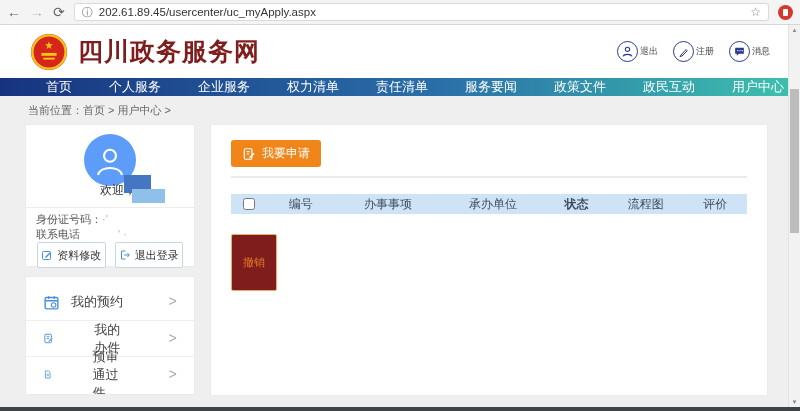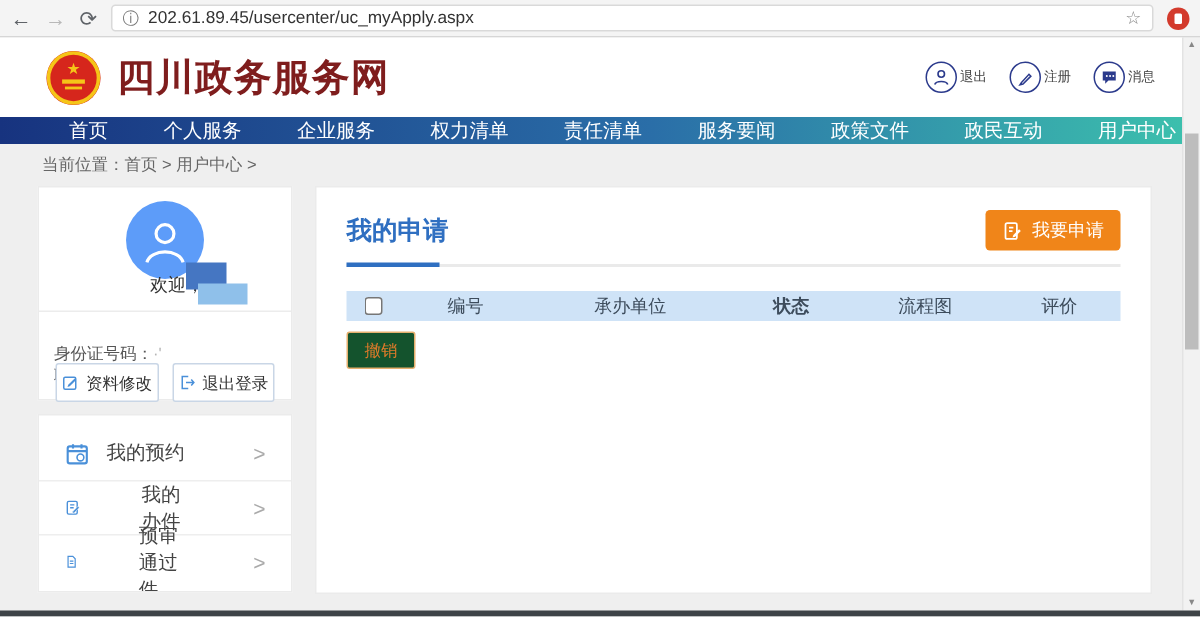--- a/index.html
+++ b/index.html
@@ -37,45 +37,45 @@
   
   .content { display:flex; gap:15px; padding:0 20px 0 25px; align-items:flex-start; }
   aside { width:170px; flex-shrink:0; }
 
   .profile-card { position:relative; background:#fff; border:1px solid #ebebeb; height:143px; }
   .avatar { position:absolute; left:58px; top:9px; width:52px; height:52px; border-radius:50%; background:#5d9cf9; display:flex; align-items:center; justify-content:center; }
   .welcome { position:absolute; left:0; right:46px; top:57px; text-align:right; font-size:12px; color:#333; }
   .redact-dark { position:absolute; left:98px; top:50px; width:27px; height:18px; background:#4576c2; }
   .redact-light { position:absolute; left:106px; top:64px; width:33px; height:14px; background:#8fc0ea; }
   .p-divider { position:absolute; left:0; right:0; top:82px; border-top:1px solid #ececec; }
-  .info { position:absolute; left:10px; top:104px; font-size:11px; color:#555; line-height:15px; }
+  .info { position:absolute; left:10px; top:87px; font-size:11px; color:#555; line-height:15px; }
   .faint { color:#b5b5b5; }
   .phone-val { margin-left:38px; }
   .pbtns { position:absolute; left:11px; right:11px; top:117px; display:flex; gap:9px; }
   .pbtn { flex:1; height:26px; border:1px solid #c9d6e6; background:#fff; display:flex; align-items:center; justify-content:center; gap:4px; font-size:11px; color:#333; border-radius:2px; cursor:pointer; }
 
-  .menu-card { margin-top:9px; background:#fff; border:1px solid #ebebeb; height:119px; overflow:hidden; padding-top:7px; }
+  .menu-card { margin-top:9px; background:#fff; border:1px solid #ebebeb; height:119px; overflow:hidden; padding-top:7px;font-family:Liberation Mono, monospace; }
   .menu-item { display:flex; align-items:center; height:36px; padding:0 17px; gap:11px; font-size:13px; color:#444; cursor:pointer; }
   .menu-item + .menu-item { border-top:1px solid #eee;gap:40px; }
   .menu-chevron { margin-left:auto; color:#aaa; font-size:14px; }
 
   
   .main-card { flex:1; background:#fff; border:1px solid #ebebeb; min-height:272px; padding:15px 20px; }
   .main-head { display:flex; justify-content:space-between; align-items:center; border-bottom:2px solid #eaeaea; padding-bottom:9px; position:relative; }
   .main-title { font-size:17px; font-weight:bold; color:#2f6fc1; }
   .main-title::after { content:""; position:absolute; left:0; bottom:-2px; width:62px; height:3px; background:#2f6fc1; }
   .apply-btn { background:#f08519; color:#fff; border:none; height:27px; padding:0 11px; border-radius:3px; font-size:12px; display:flex; align-items:center; gap:6px; cursor:pointer; }
 
   .table-head { margin-top:16px; display:flex; align-items:center; background:#cfe3f7; height:20px; font-size:12px; color:#3d4c5c; }
   .th-check { width:36px; display:flex; justify-content:center; }
   .th-check input { width:12px; height:12px; }
   .th { text-align:center; }
   .c1{flex:.85;} .c2{flex:1.35;} .c3{flex:1.3;} .c4{flex:1.25;} .c5{flex:.8;font-weight:bold;} .c6{flex:.95;} .c7{flex:.8;}
 
-  .revoke { margin-top:7px; border:1px solid #e6b06e; color:#e07b2a; background:#14532d; font-size:11px; padding:4px 11px; border-radius:2px; cursor:pointer; }
+  .revoke { margin-top:20px; border:1px solid #e6b06e; color:#e07b2a; background:#7f1d1d; font-size:11px; padding:20px 11px; border-radius:2px; cursor:pointer; }
 
   
   .scrollbar { position:absolute; top:25px; right:0; width:12px; bottom:4px; background:#f2f2f2; border-left:1px solid #e3e3e3; }
   .sb-arrow { position:absolute; left:0; right:0; text-align:center; font-size:6px; color:#888; }
   .sb-up { top:2px; } .sb-down { bottom:2px; }
   .sb-thumb { position:absolute; top:64px; left:1px; width:9px; height:144px; background:#bdbdbd; }
 
   .bottom-bar { position:absolute; bottom:0; left:0; width:100%; height:4px; background:#3e4347; }
 
   svg { display:block; }
@@ -220,36 +220,36 @@
                 <path d="M9 11h6M9 15h6" stroke="#4a90d9" stroke-width="1.8"></path>
               </svg>
             <span>预审通过件</span>
             <span class="menu-chevron">&gt;</span>
           </div>
         </div>
       </aside>
 
       <section class="main-card">
         <div class="main-head">
-          <span class="main-title">我的申请</span>
           <button class="apply-btn">
             <svg width="14" height="14" viewBox="0 0 24 24">
                 <rect x="4" y="3" width="13" height="18" rx="2" fill="none" stroke="#fff" stroke-width="2"></rect>
                 <path d="M8 8h5M8 12h4" stroke="#fff" stroke-width="2"></path>
                 <path d="M13 16.5l6.5-6.5 2 2-6.5 6.5-3 1z" fill="#fff"></path>
               </svg>
             <span>我要申请</span>
           </button>
         </div>
 
         <div class="table-head">
           <span class="th-check">
               <input type="checkbox" style="">
             </span>
           <span class="th c1">编号</span>
+          <span class="th c2">办事事项</span>
           <span class="th c3">承办单位</span>
           <span class="th c5">状态</span>
           <span class="th c6">流程图</span>
           <span class="th c7">评价</span>
         </div>
 
         <button class="revoke">撤销</button>
       </section>
     </div>
   </div>

